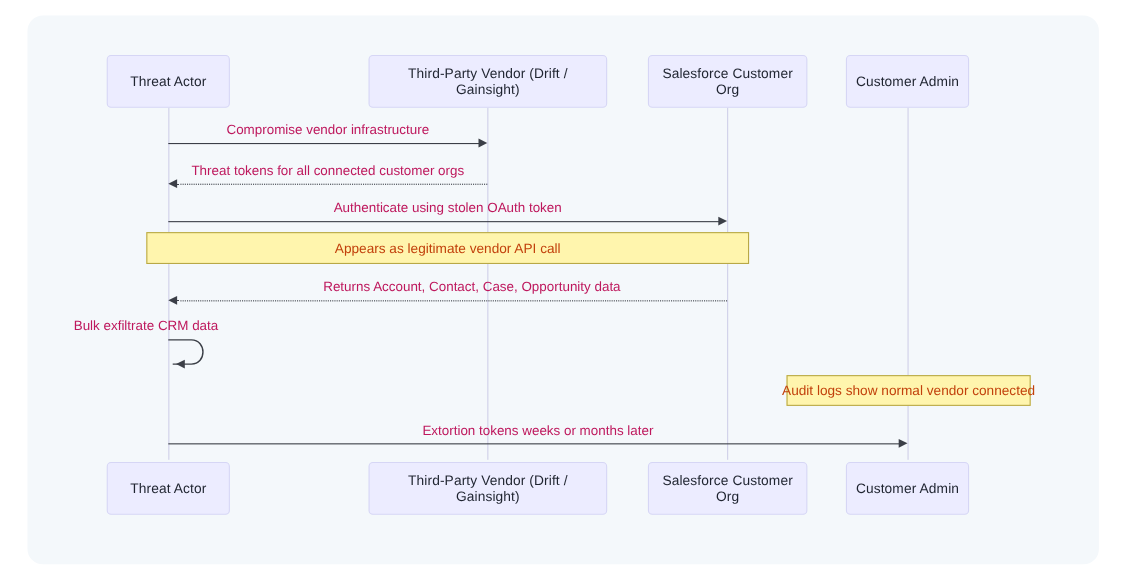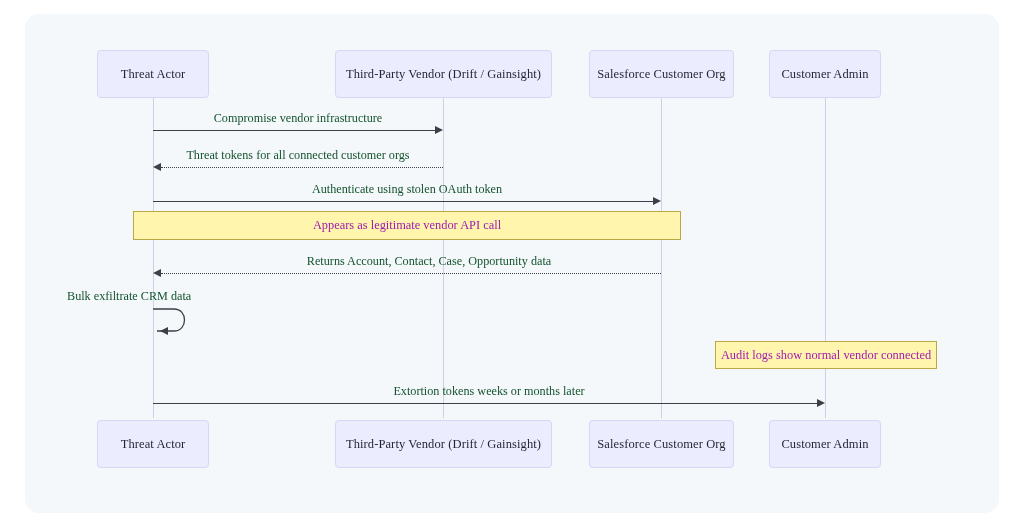--- a/index.html
+++ b/index.html
@@ -9,21 +9,20 @@
     width: 1024px;
     height: 530px;
     overflow: hidden;
     font-family: "Liberation Sans", sans-serif;
   }
 
   #canvas {
     position: relative;
     width: 1024px;
     height: 466px;
-    font-family: Liberation Serif, serif;
   }
 
   .card {
     position: absolute;
     left: 25px;
     top: 14px;
     width: 974px;
     height: 499px;
     background: #f4f8fb;
     border-radius: 14px;
@@ -50,21 +49,21 @@
   
   .lifeline {
     position: absolute;
     width: 1px;
     background: #cfcfe8;
   }
 
   
   .msg-label {
     position: absolute;
-    color: #14532d;
+    color: #be185d;
     font-size: 12.2px;
     white-space: nowrap;
     text-align: center;
     transform: translateX(-50%);
   }
   .msg-label.left-anchor {
     transform: none;
   }
 
   
@@ -95,21 +94,21 @@
 
   
   .note {
     position: absolute;
     box-sizing: border-box;
     background: #fff5ad;
     border: 1px solid #b8a846;
     display: flex;
     align-items: center;
     justify-content: center;
-    color: #a21caf;
+    color: #c2410c;
     font-size: 12.4px;
     white-space: nowrap;
     padding: 0 8px;
   }
 
   .self-loop {
     position: absolute;
   }
 </style>
 </head>

